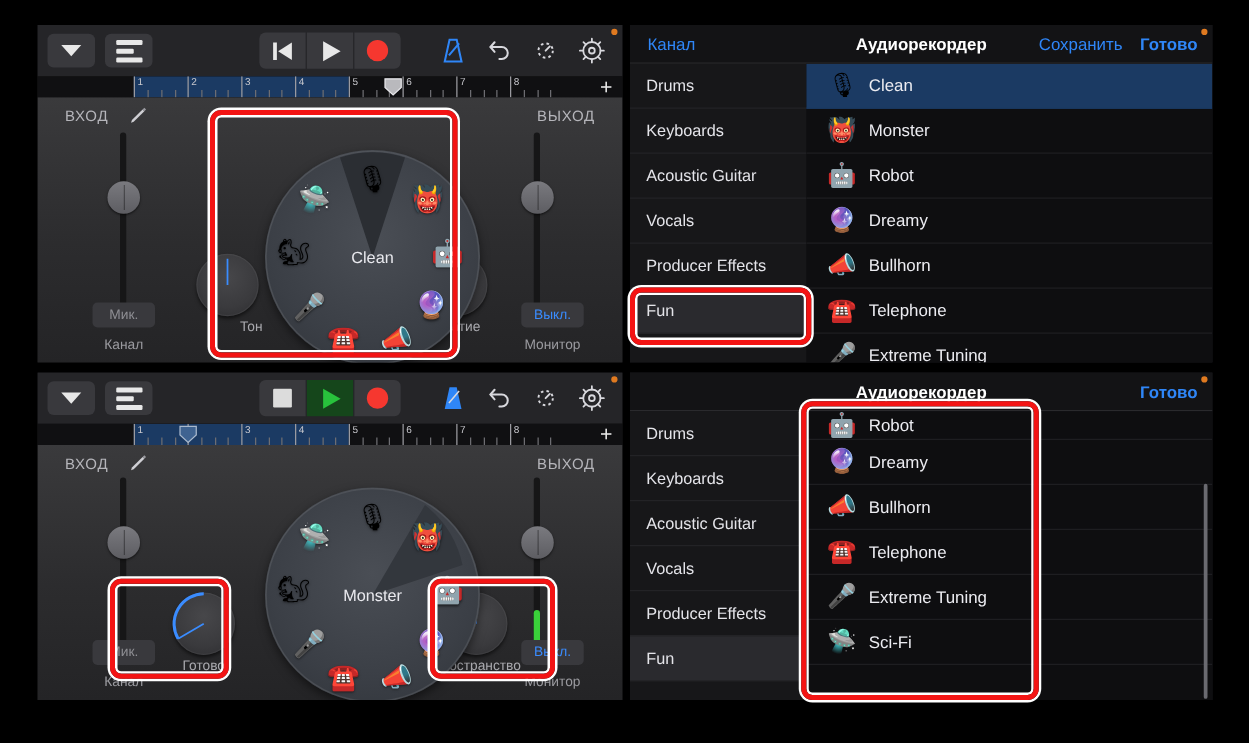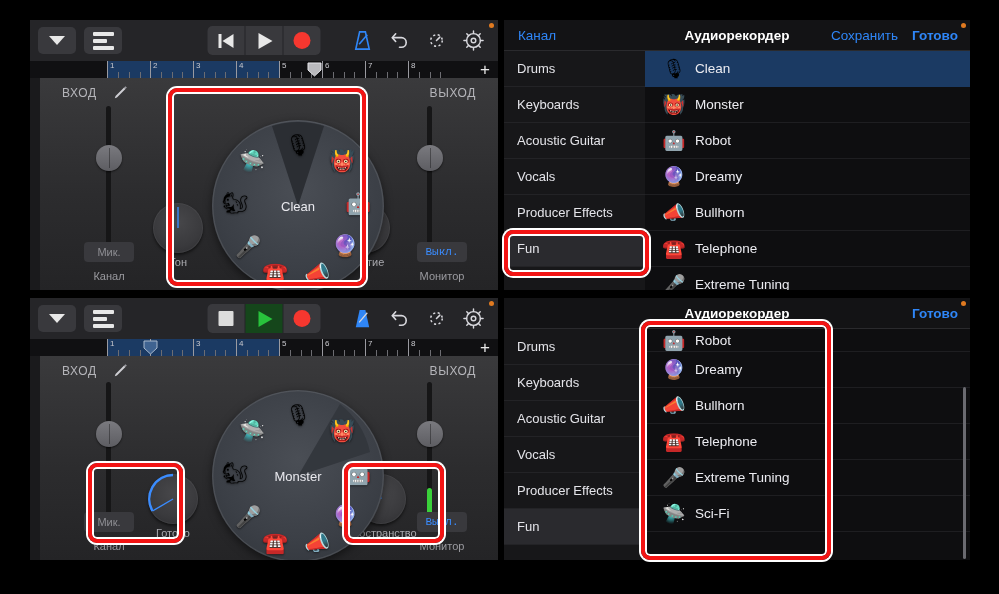--- a/index.html
+++ b/index.html
@@ -105,21 +105,20 @@
   .ruler-plus {
     width: 26px; display: flex; align-items: center; justify-content: center;
     color: #e8e8e8; font-size: 17px; line-height: 1; background: #101012;
   }
 
   
   .rec-body {
     position: relative;
     height: calc(100% - 58px);
     background: linear-gradient(180deg,#3a3a3c 0%, #2c2c2e 55%, #242426 100%);
-    margin-left: 10px;
   }
   .side-label {
     position: absolute; top: 8px; font-size: 12px; letter-spacing: .6px;
     color: #b5b5ba; font-weight: 400;
   }
   .side-label.left { left: 22px; }
   .side-label.right { right: 22px; }
   .pen-icon { position: absolute; left: 72px; top: 6px; width: 17px; height: 17px; }
 
   .fader { position: absolute; width: 5px; border-radius: 3px; background: #161617; }
@@ -143,21 +142,21 @@
     position: relative;
   }
   .knob svg { position: absolute; left: -3px; top: -3px; }
   .knob-label { font-size: 11px; color: #a9a9ae; margin-top: 3px; }
 
   .pill {
     position: absolute; border-radius: 4px; background: #39393d;
     font-size: 11px; display: flex; align-items: center; justify-content: center;
   }
   .pill.ch { color: #8e8e93; }
-  .pill.mon { color: #3a8cff; font-family: Liberation Mono, monospace; }
+  .pill.mon { color: #3a8cff; }
   .sub-label { position: absolute; font-size: 11px; color: #9a9a9f; text-align: center; }
 
   
   .wheel { position: absolute; border-radius: 50%; }
   .wheel-disc {
     position: absolute; inset: 0; border-radius: 50%;
     background: radial-gradient(circle at 50% 40%, #4a4e55 0%, #3b3f46 62%, #2f3339 100%);
     box-shadow: inset 0 0 0 1px rgba(255,255,255,.06), 0 3px 8px rgba(0,0,0,.5);
   }
   .wheel-center-name {
@@ -346,21 +345,21 @@
       <div class="fader" style="left:66px; top:28px; height:150px;">
         <div class="fader-fill" style="height:8px;"></div>
         <div class="fader-knob" style="top:52px;"></div>
       </div>
 
       <div class="fader" style="right:66px; top:28px; height:150px;">
         <div class="fader-fill" style="height:0px;"></div>
         <div class="fader-knob" style="top:52px;"></div>
       </div>
 
-      <div class="knob-wrap" style="left:110px; top:125px; width:56px;">
+      <div class="knob-wrap" style="left:124px; top:125px; width:56px;text-align:right;">
         <div class="knob">
           <svg width="56" height="56" viewBox="0 0 56 56">
             <line x1="28" y1="28" x2="28" y2="7" stroke="#3a8cff" stroke-width="1.4"></line>
           </svg>
         </div>
         <div class="knob-label">Тон</div>
       </div>
 
       <div class="knob-wrap" style="right:102px; top:125px; width:62px;">
         <div class="knob">

